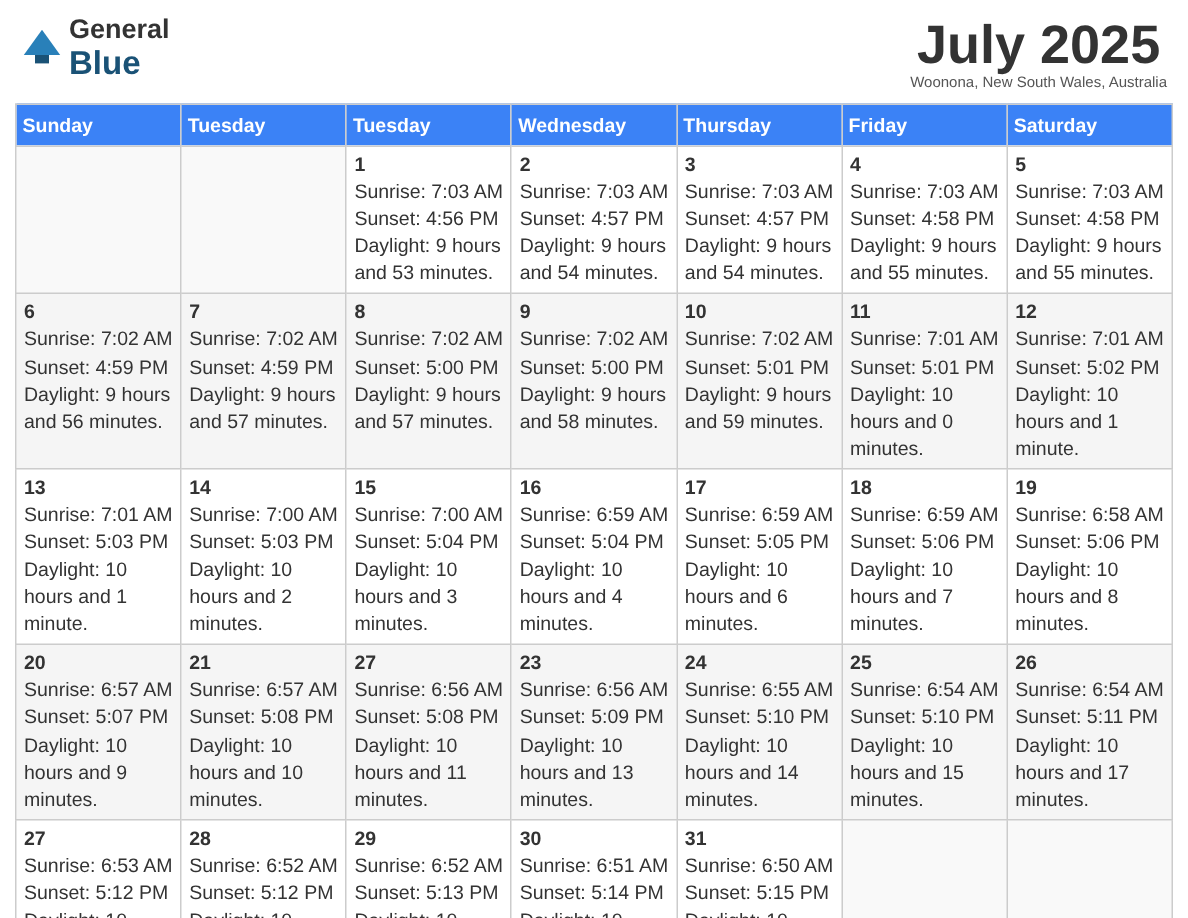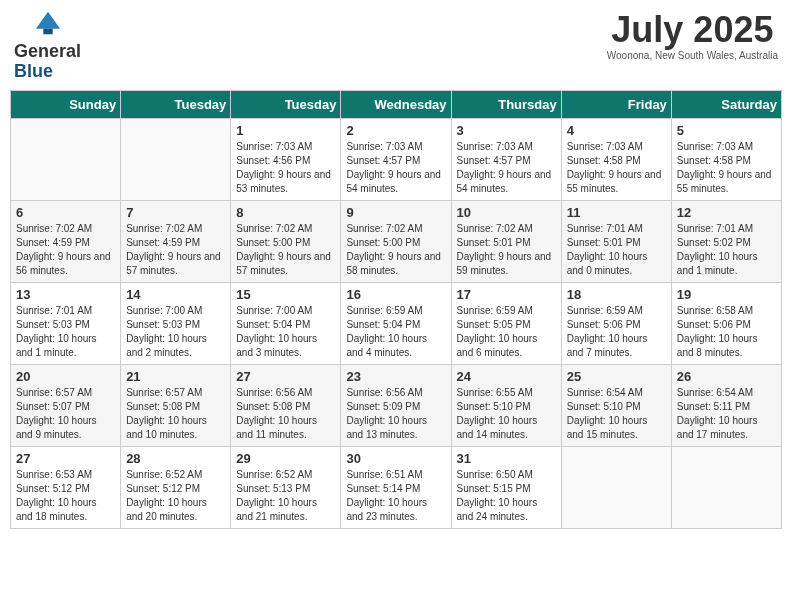--- a/index.html
+++ b/index.html
@@ -14,34 +14,33 @@
       display: flex;
       justify-content: space-between;
       align-items: flex-start;
       margin-bottom: 8px;
       padding: 0 4px;
     }
     .logo {
       display: flex;
       align-items: center;
       gap: 4px;
-      flex-direction: column;
     }
     .logo-text {
       display: flex;
       flex-direction: column;
       line-height: 1.1;
     }
     .logo-general {
       font-size: 18px;
       font-weight: bold;
       color: #333;
     }
     .logo-blue {
-      font-size: 18px;
+      font-size: 22px;
       font-weight: bold;
       color: #1a5276;
     }
     .logo-icon {
       width: 28px;
       height: 28px;
     }
     .title-block {
       text-align: center;
     }
@@ -54,26 +53,26 @@
     .location {
       font-size: 10px;
       color: #555;
     }
     .calendar {
       width: 100%;
       border-collapse: collapse;
       border: 1px solid #ccc;
     }
     .calendar th {
-      background: #0f766e;
+      background: #3b82f6;
       color: #fff;
       font-size: 13px;
       font-weight: bold;
       padding: 6px 4px;
-      text-align: right;
+      text-align: left;
       border: 1px solid #ccc;
     }
     .calendar td {
       vertical-align: top;
       border: 1px solid #ccc;
       padding: 4px 5px;
       width: 108px;
       min-height: 80px;
       font-size: 10.5px;
       color: #333;
@@ -82,21 +81,21 @@
     .calendar tr:nth-child(even) td {
       background: #f5f5f5;
     }
     .day-number {
       font-size: 13px;
       font-weight: bold;
       display: block;
       margin-bottom: 2px;
     }
     .day-info {
-      font-size: 10px;
+      font-size: 13px;
       line-height: 1.4;
       color: #333;
     }
     .empty-cell {
       background: #f9f9f9 !important;
     }
   </style>
 </head>
 <body>
 

